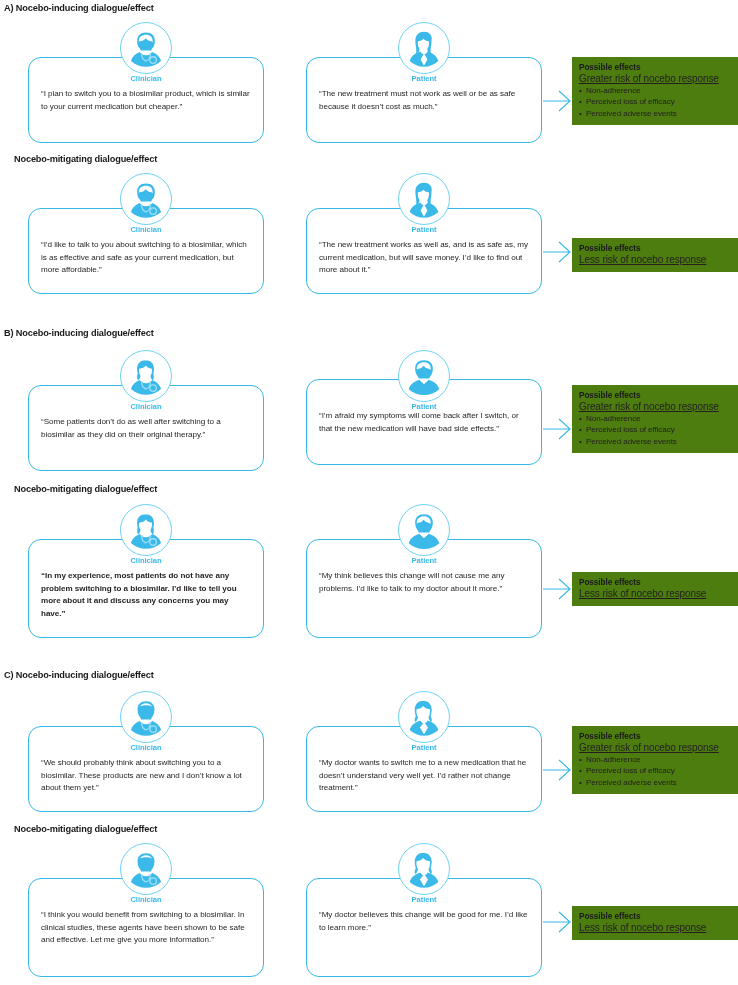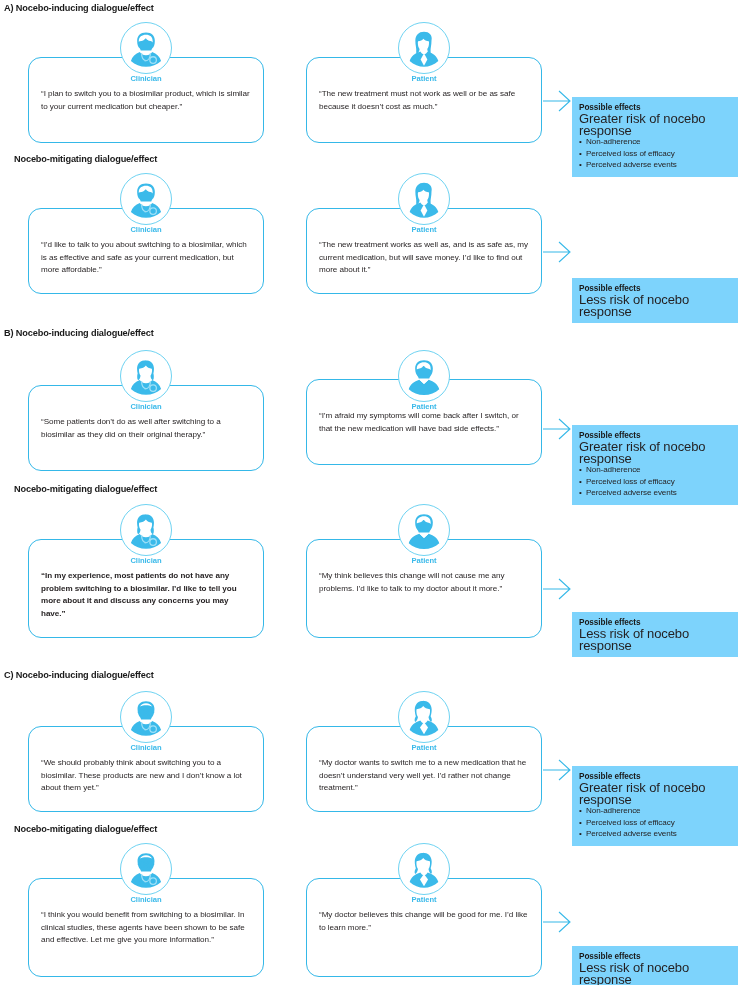--- a/index.html
+++ b/index.html
@@ -75,37 +75,37 @@
 
   
   .arrow { position: absolute; }
   .arrow svg { display: block; }
 
   
   .effects {
     position: absolute;
     left: 572px;
     width: 166px;
-    background: #7dd3fc;
+    background: #4d7c0f;
     box-sizing: border-box;
     padding: 5px 6px 6px 7px;
-    margin-top: 40px;
   }
   .effects-title {
     font-size: 8.2px;
     font-weight: bold;
     color: #1a1a1a;
     line-height: 11px;
     letter-spacing: -0.05px;
   }
   .effects-sub {
-    font-size: 13px;
+    font-size: 10px;
     color: #231f20;
     line-height: 11.6px;
     letter-spacing: -0.1px;
+    text-decoration: underline;
   }
   .effects-list {
     margin: 0;
     padding: 0;
     list-style: none;
   }
   .effects-list li {
     font-size: 8.1px;
     color: #231f20;
     line-height: 11.6px;

